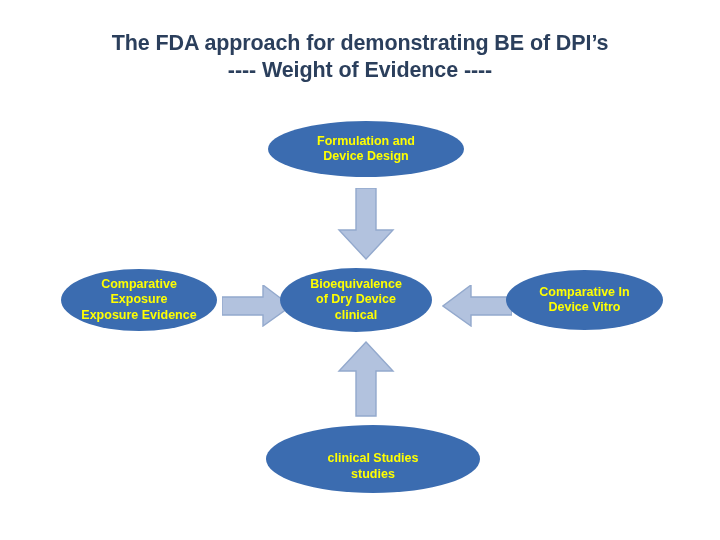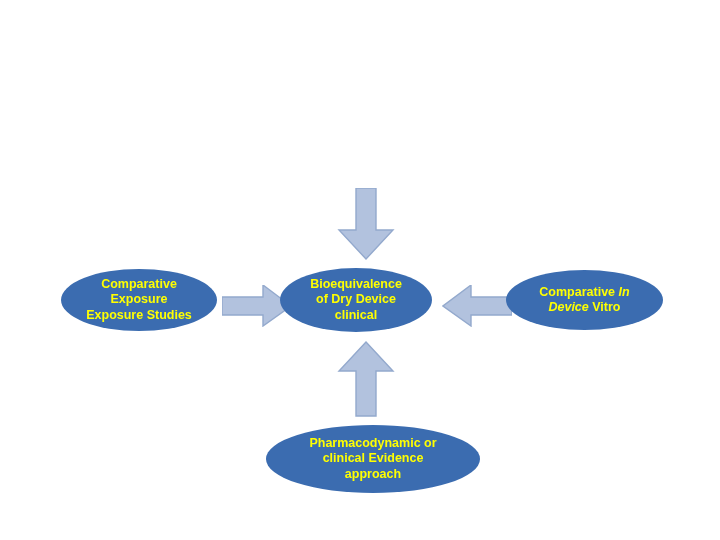--- a/index.html
+++ b/index.html
@@ -87,21 +87,20 @@
     height: 60px;
   }
   #node-pd {
     left: 266px;
     top: 425px;
     width: 214px;
     height: 68px;
   }
 
   .ital {
-    font-style: italic;
     text-align: center;
   }
 
   
   .arrow {
     position: absolute;
   }
   .arrow svg {
     display: block;
     width: 100%;
@@ -131,33 +130,43 @@
     top: 285px;
     width: 70px;
     height: 42px;
   }
 </style>
 </head>
 <body>
 
 <div id="slide">
 
-
+  <div class="title-block">
+    <span>The FDA approach for demonstrating BE of DPI’s</span>
+    <span class="title-line2">---- Weight of Evidence ----</span>
+  </div>
+
+  <div class="node" id="node-formulation">
+    <span class="node-text">
+      <span>Formulation and</span><br>
+      <span>Device Design</span>
+    </span>
+  </div>
 
   <div class="arrow" id="arrow-down">
     <svg viewBox="0 0 66 72" preserveAspectRatio="none" aria-hidden="true">
       <polygon points="23,0 43,0 43,42 60,42 33,71 6,42 23,42" fill="#b2c2de" stroke="#93a9cd" stroke-width="1.4"></polygon>
     </svg>
   </div>
 
   <div class="node" id="node-systemic">
     <span class="node-text">
       <span>Comparative</span><br>
       <span>Exposure</span><br>
-      <span>Exposure Studies</span>
+      <span>Exposure Evidence</span>
     </span>
   </div>
 
   <div class="arrow" id="arrow-right">
     <svg viewBox="0 0 70 42" preserveAspectRatio="none" aria-hidden="true">
       <polygon points="0,12 41,12 41,0 69,21 41,41 41,30 0,30" fill="#b2c2de" stroke="#93a9cd" stroke-width="1.4"></polygon>
     </svg>
   </div>
 
   <div class="node" id="node-center">
@@ -182,19 +191,19 @@
   </div>
 
   <div class="arrow" id="arrow-up">
     <svg viewBox="0 0 66 76" preserveAspectRatio="none" aria-hidden="true">
       <polygon points="33,1 60,30 43,30 43,75 23,75 23,30 6,30" fill="#b2c2de" stroke="#93a9cd" stroke-width="1.4"></polygon>
     </svg>
   </div>
 
   <div class="node" id="node-pd">
     <span class="node-text">
-      <span>Pharmacodynamic or</span><br>
-      <span>clinical Evidence</span><br>
-      <span>approach</span>
+      <br>
+      <span>clinical Studies</span><br>
+      <span>studies</span>
     </span>
   </div>
 
 </div>
 
 </body></html>

